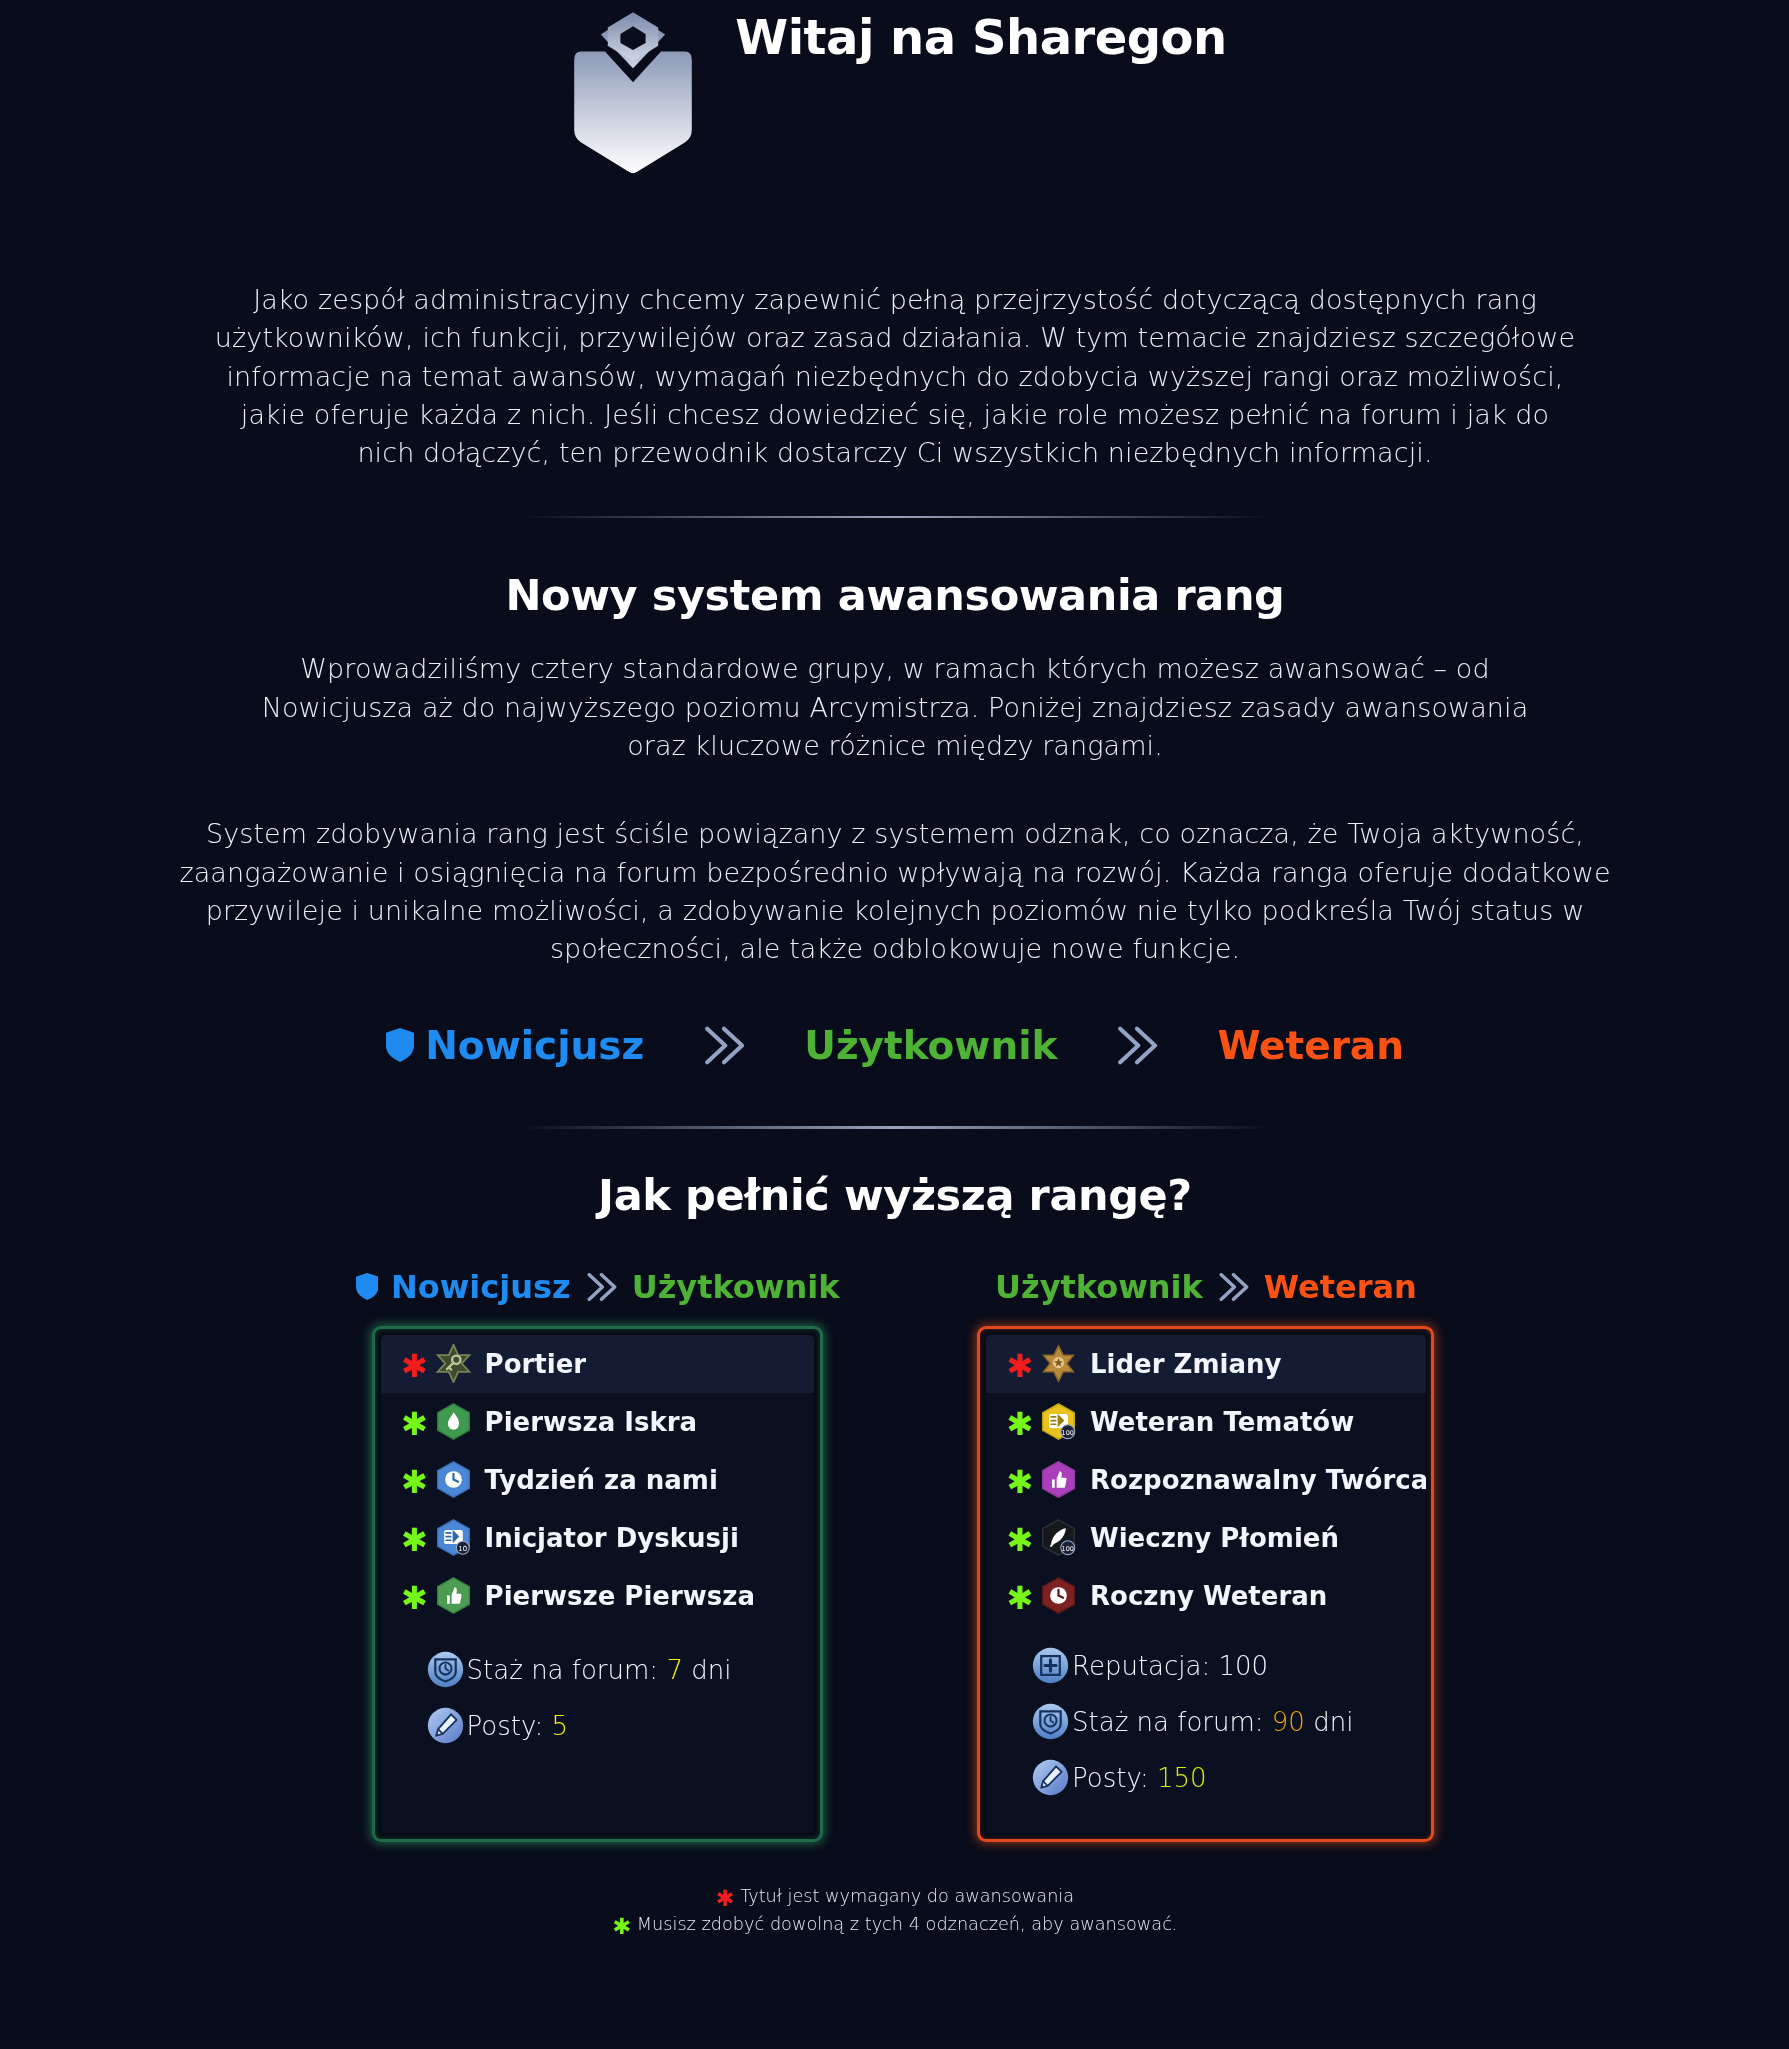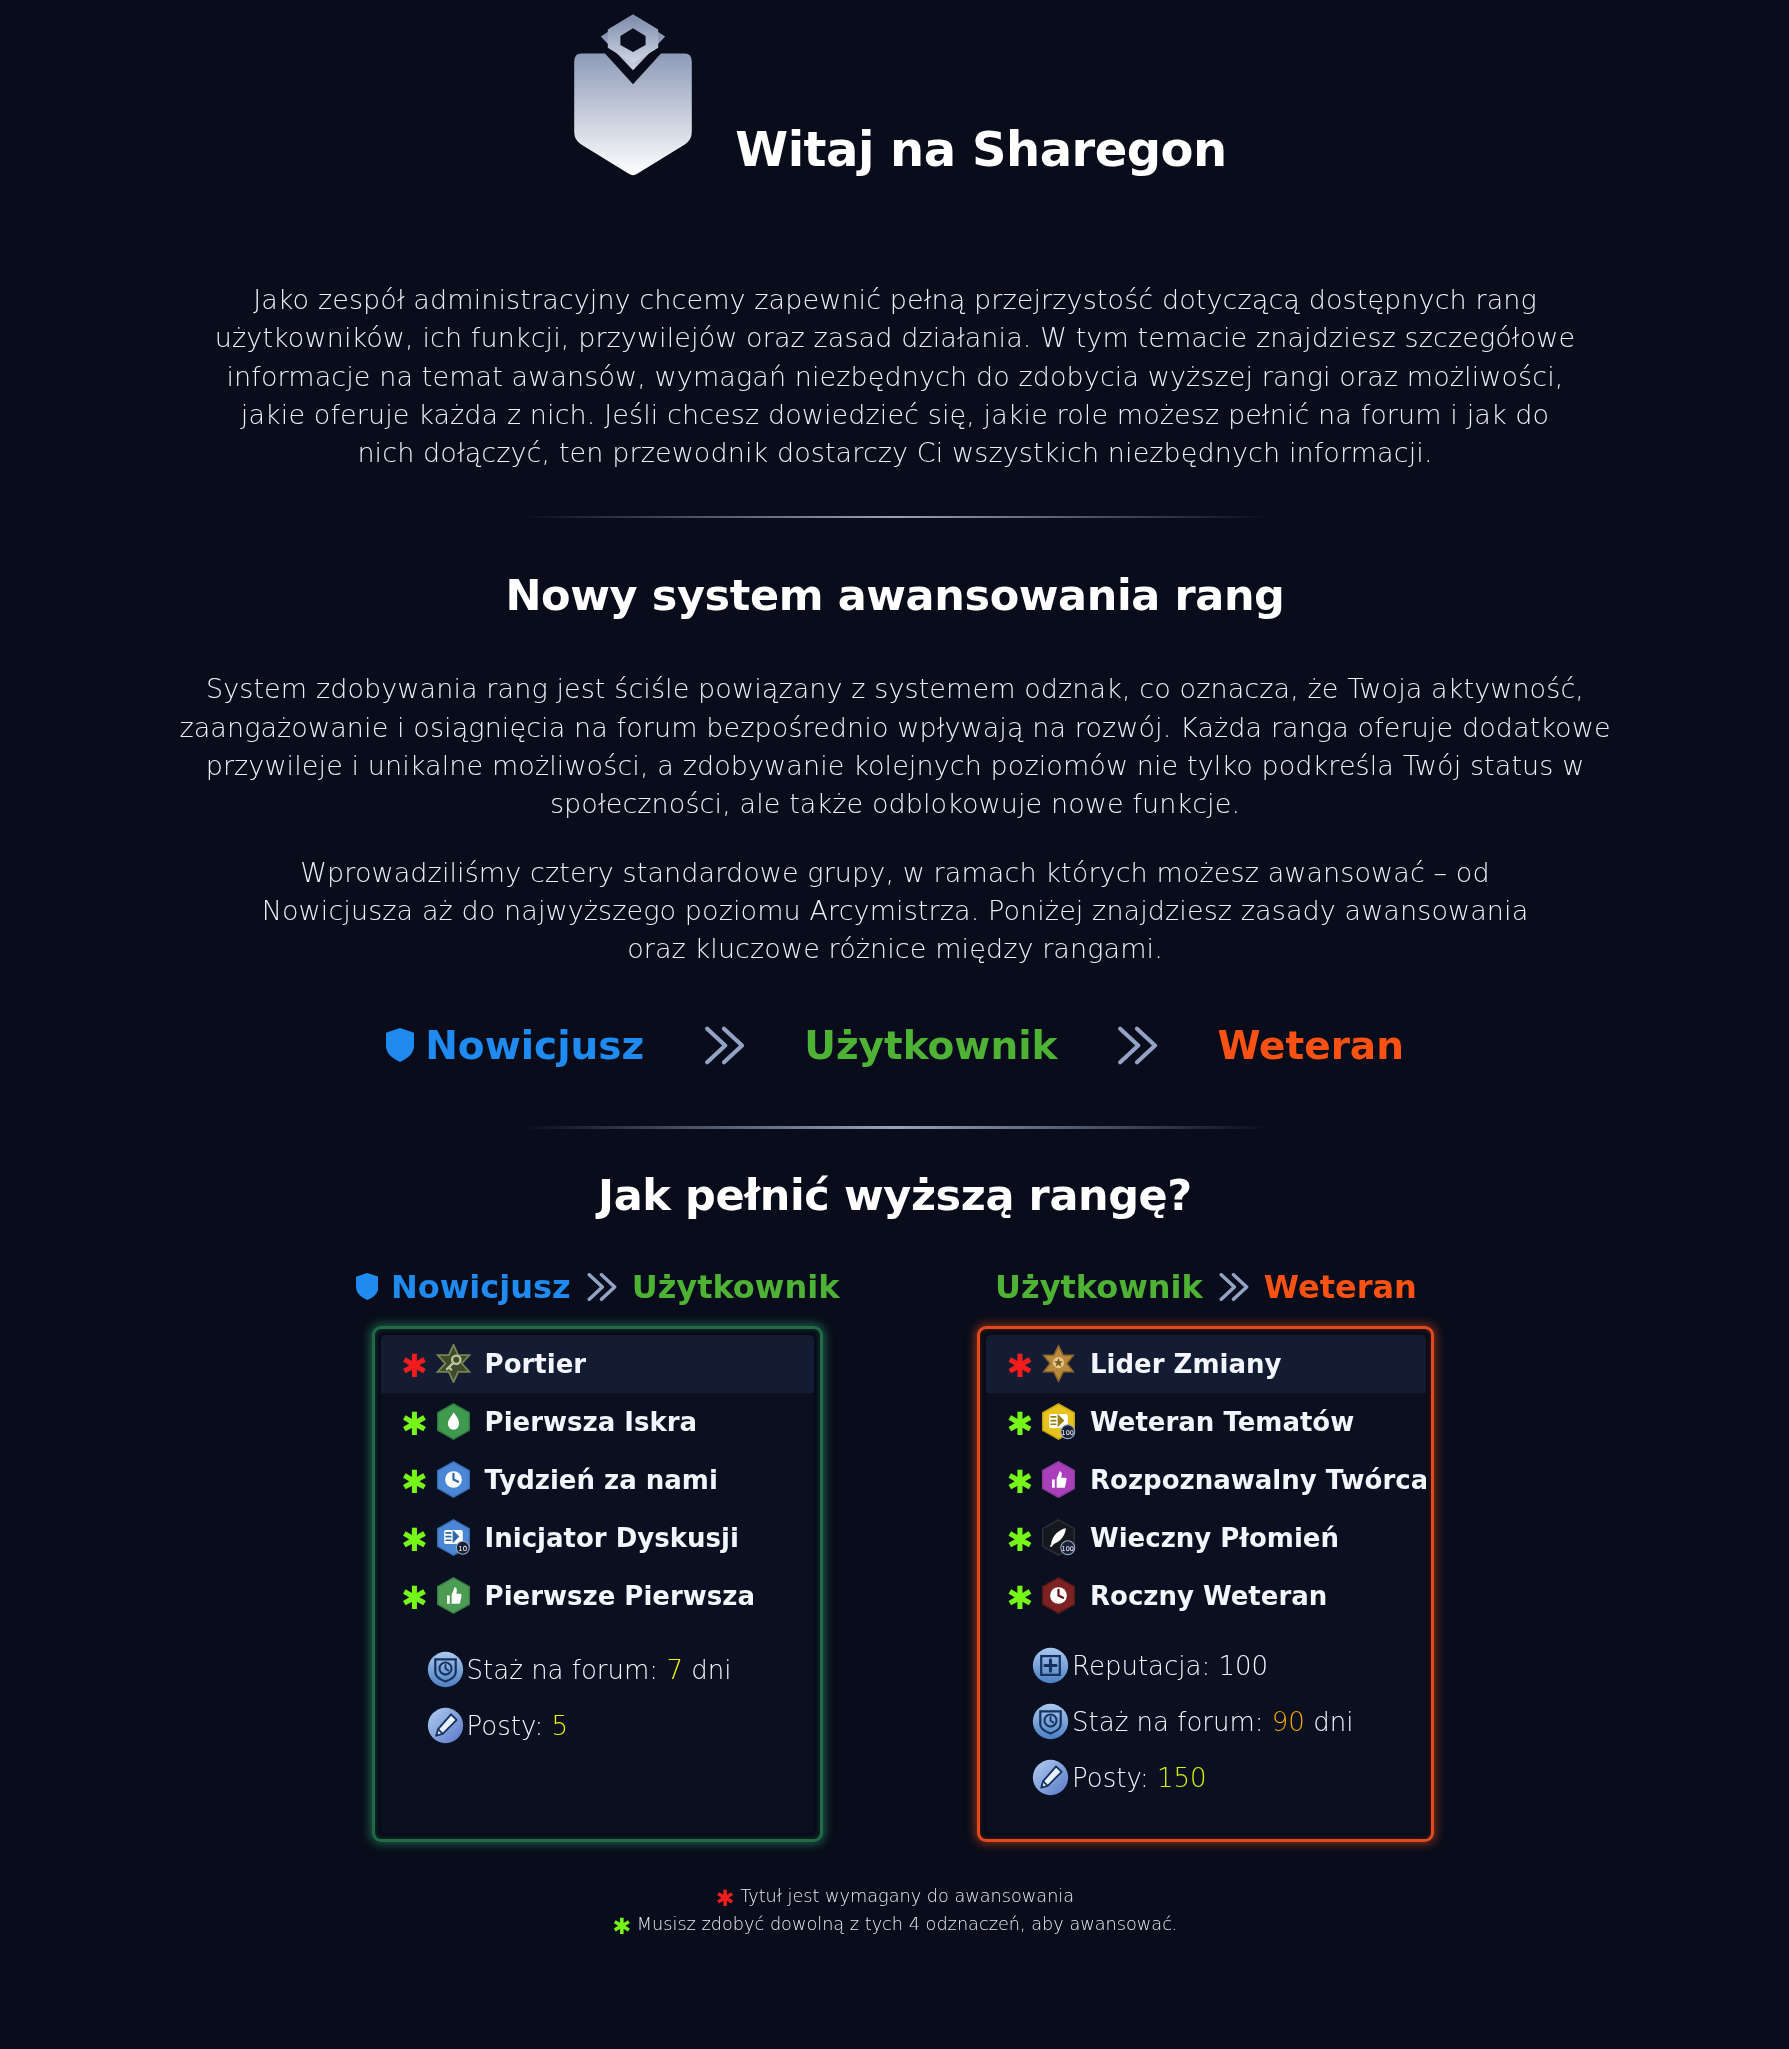--- a/index.html
+++ b/index.html
@@ -8,22 +8,22 @@
     width:1790px;height:2050px;
     font-family:"Liberation Sans",sans-serif;
     color:#eef1f8;
     overflow:hidden;
     position:relative;
   }
   .page{width:1790px;height:2050px;position:relative;background:#090d1b;}
 
   
   .header{
-    display:flex;align-items:flex-end;justify-content:center;
-    gap:32px;padding-top:19px;height:177px;
+    display:flex;align-items:flex-start;justify-content:center;
+    gap:32px;padding-top:9px;height:177px;
   }
   .logo{width:140px;height:166px;display:block;}
   .site-title{
     font-size:48px;font-weight:bold;letter-spacing:-0.5px;color:#ffffff;
     font-family:"DejaVu Sans",sans-serif;
   }
   .para{
     text-align:center;font-size:27px;line-height:1.42;
     color:#eceff7;font-weight:300;letter-spacing:0.1px;
     font-family:"DejaVu Sans",sans-serif;
@@ -169,22 +169,22 @@
       <path d="M50 12 L59 17.5 L59 24 L50 29 L41 24 L41 17.5 Z" fill="#0a0e1c"></path>
     </svg>
     <div class="site-title">Witaj na Sharegon</div>
   </div>
 
   <div class="para para-1">Jako zespół administracyjny chcemy zapewnić pełną przejrzystość dotyczącą dostępnych rang użytkowników, ich funkcji, przywilejów oraz zasad działania. W tym temacie znajdziesz szczegółowe informacje na temat awansów, wymagań niezbędnych do zdobycia wyższej rangi oraz możliwości, jakie oferuje każda z nich. Jeśli chcesz dowiedzieć się, jakie role możesz pełnić na forum i jak do nich dołączyć, ten przewodnik dostarczy Ci wszystkich niezbędnych informacji.</div>
 
   <div class="divider"></div>
 
   <div class="h2">Nowy system awansowania rang</div>
+  <div class="para para-2">Wprowadziliśmy cztery standardowe grupy, w ramach których możesz awansować – od Nowicjusza aż do najwyższego poziomu Arcymistrza. Poniżej znajdziesz zasady awansowania oraz kluczowe różnice między rangami.</div>
   <div class="para para-3">System zdobywania rang jest ściśle powiązany z systemem odznak, co oznacza, że Twoja aktywność, zaangażowanie i osiągnięcia na forum bezpośrednio wpływają na rozwój. Każda ranga oferuje dodatkowe przywileje i unikalne możliwości, a zdobywanie kolejnych poziomów nie tylko podkreśla Twój status w społeczności, ale także odblokowuje nowe funkcje.</div>
-  <div class="para para-2">Wprowadziliśmy cztery standardowe grupy, w ramach których możesz awansować – od Nowicjusza aż do najwyższego poziomu Arcymistrza. Poniżej znajdziesz zasady awansowania oraz kluczowe różnice między rangami.</div>
 
   <div class="rankflow">
     <div class="rank nowicjusz">
       <svg class="shield" viewBox="0 0 24 29">
         <path d="M12 0 L24 4 L24 15 Q24 24 12 29 Q0 24 0 15 L0 4 Z" fill="#1f8bf0"></path>
       </svg>
       <span>Nowicjusz</span>
     </div>
     <svg class="chev" viewBox="0 0 40 34">
       <path d="M6 3 L21 17 L6 31" fill="none" stroke="#9fb0d4" stroke-width="3.4" stroke-linecap="round" stroke-linejoin="round"></path>

